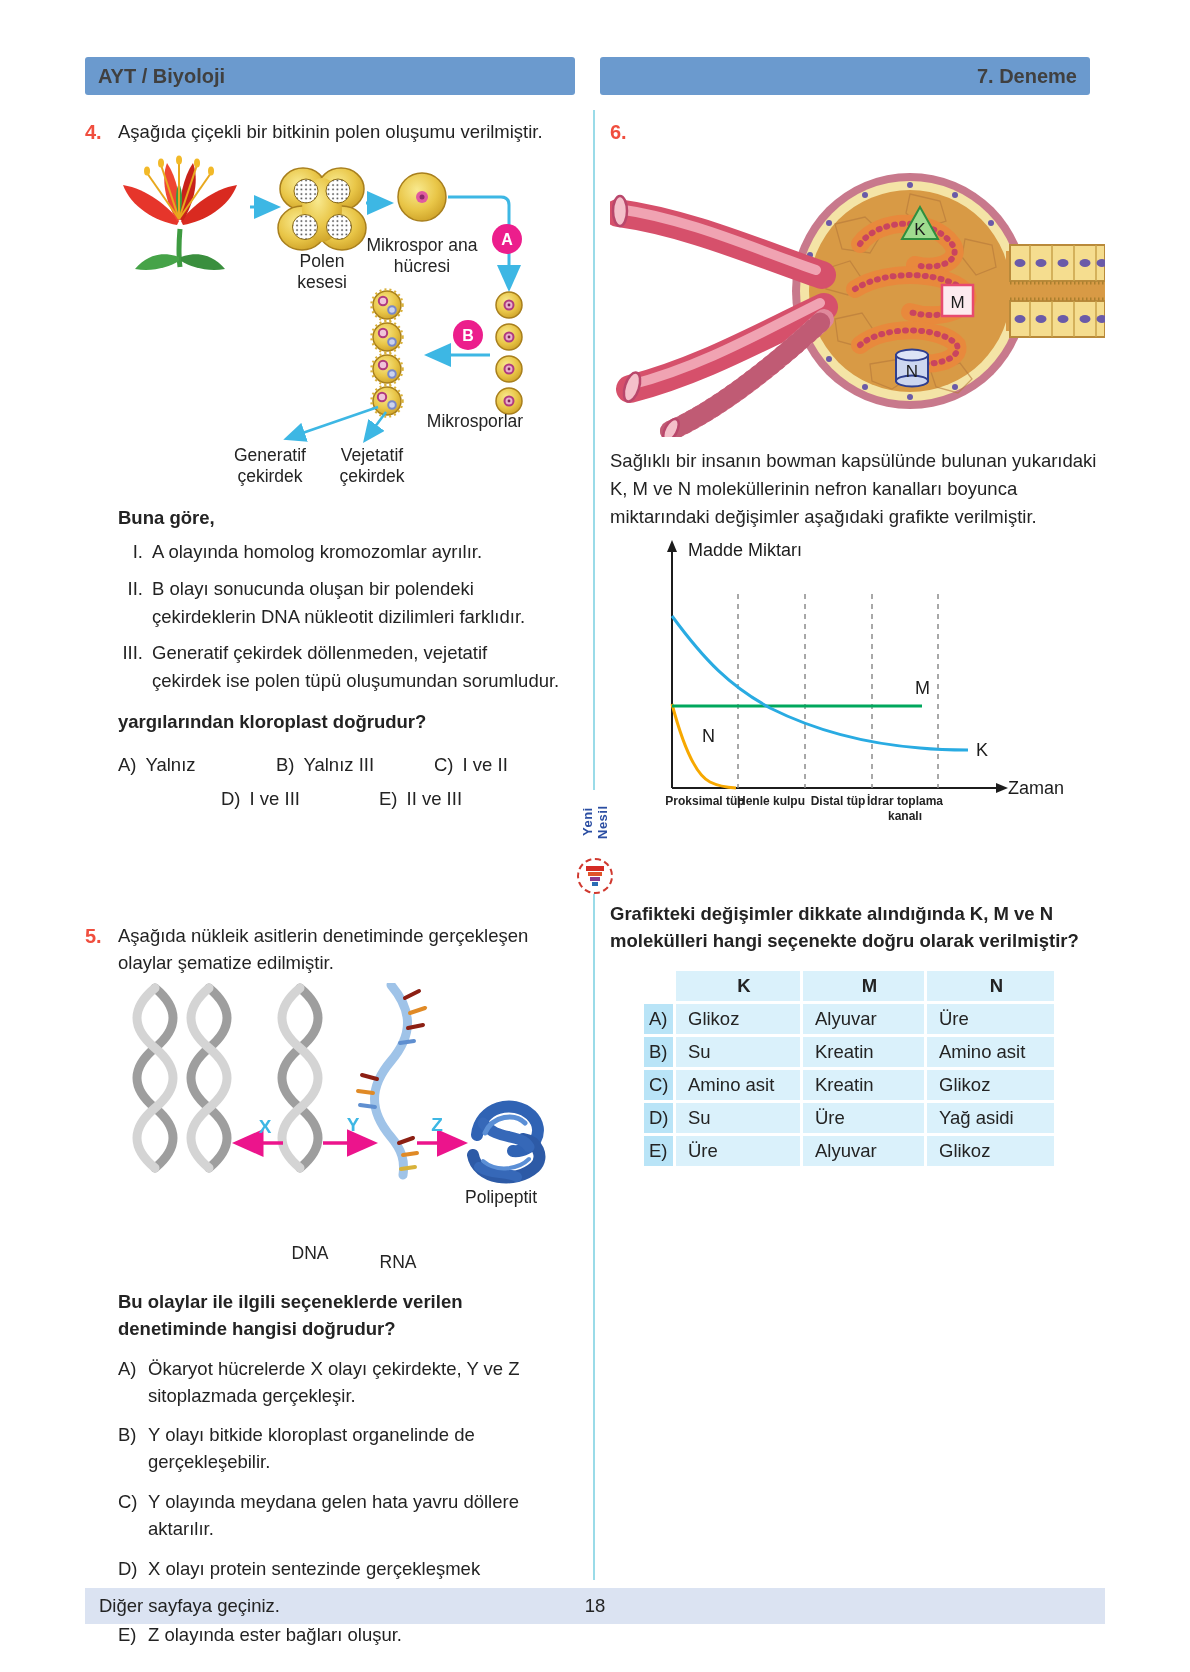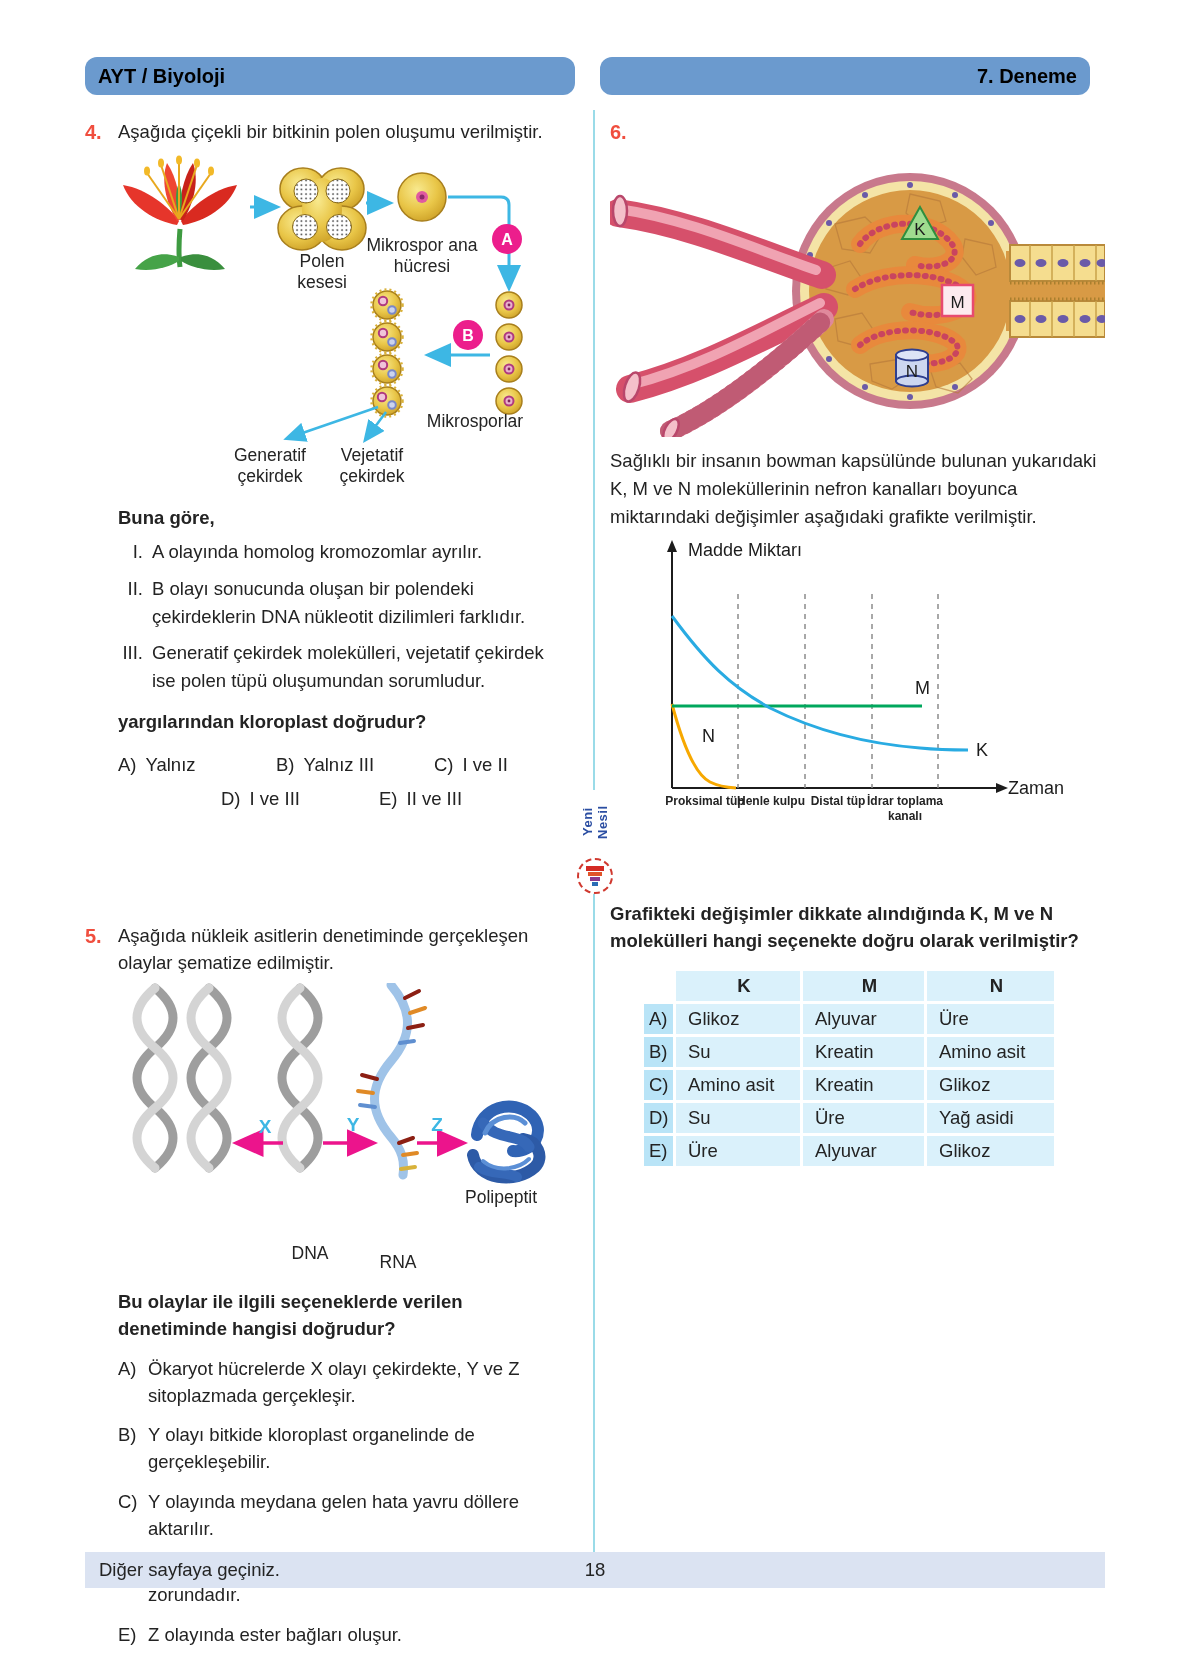--- a/index.html
+++ b/index.html
@@ -1,22 +1,22 @@
 <!DOCTYPE html>
 <html lang="tr"><head>
 <meta charset="utf-8">
 <style>
   * { margin:0; padding:0; box-sizing:border-box; }
   body { background:#ffffff; }
   .page { position:relative; width:1190px; height:1672px; background:#fff;
           font-family:"Liberation Sans", sans-serif; color:#232323; overflow:hidden; }
 
   
-  .hbar { position:absolute; top:57px; height:38px; background:#6b9ace; border-radius:12px;
-          display:flex; align-items:center; font-size:20px; font-weight:bold; color:#000000; }
+  .hbar { position:absolute; top:57px; height:38px; background:#6b9ace; border-radius:3px;
+          display:flex; align-items:center; font-size:20px; font-weight:bold; color:#404040; }
   .hbar-left  { left:85px;  width:490px; padding-left:13px; }
   .hbar-right { left:600px; width:490px; justify-content:flex-end; padding-right:13px; }
 
   
   .col { position:absolute; top:118px; }
   .col-left  { left:85px;  width:475px; }
   .col-right { left:610px; width:495px; }
 
   
   .q-head { display:flex; align-items:flex-start; }
@@ -66,21 +66,21 @@
                 font-size:13px; font-weight:bold; letter-spacing:.5px; margin:0 auto; height:64px; }
   .brand-icon { width:36px; height:36px; margin:4px auto 0; border:2px dashed #d0392f; border-radius:50%;
                 background:#fff; display:flex; flex-direction:column; align-items:center;
                 justify-content:center; gap:1px; }
   .brand-icon .b1 { width:18px; height:5px; background:#d42a24; }
   .brand-icon .b2 { width:14px; height:4px; background:#e0542a; }
   .brand-icon .b3 { width:10px; height:4px; background:#8b3a8e; }
   .brand-icon .b4 { width:6px;  height:4px; background:#2a6db5; }
 
   
-  .footer { position:absolute; left:85px; width:1020px; top:1552px; height:36px; background:#dbe3f2;
+  .footer { position:absolute; left:85px; width:1020px; top:1588px; height:36px; background:#dbe3f2;
             display:flex; align-items:center; font-size:18.5px; }
   .footer-note { padding-left:14px; }
   .footer-page { position:absolute; left:0; right:0; text-align:center; }
 
   svg { display:block; }
   svg text { font-family:"Liberation Sans", sans-serif; }
 </style>
 </head>
 <body>
 
@@ -256,21 +256,21 @@
           <div class="item-row">
             <div class="item-num">I.</div>
             <div class="item-text">A olayında homolog kromozomlar ayrılır.</div>
           </div>
           <div class="item-row">
             <div class="item-num">II.</div>
             <div class="item-text">B olayı sonucunda oluşan bir polendeki çekirdeklerin DNA nükleotit dizilimleri farklıdır.</div>
           </div>
           <div class="item-row">
             <div class="item-num">III.</div>
-            <div class="item-text">Generatif çekirdek molekülleri, vejetatif çekirdek ise polen tüpü oluşumundan sorumludur.</div>
+            <div class="item-text">Generatif çekirdek döllenmeden, vejetatif çekirdek ise polen tüpü oluşumundan sorumludur.</div>
           </div>
         </div>
 
         <p class="q-question">yargılarından kloroplast doğrudur?</p>
 
         <div class="opts-row1">
           <span class="opt4"><span class="letter">A)</span><span>Yalnız</span></span>
           <span class="opt4"><span class="letter">B)</span><span>Yalnız III</span></span>
           <span class="opt4"><span class="letter">C)</span><span>I ve II</span></span>
         </div>

